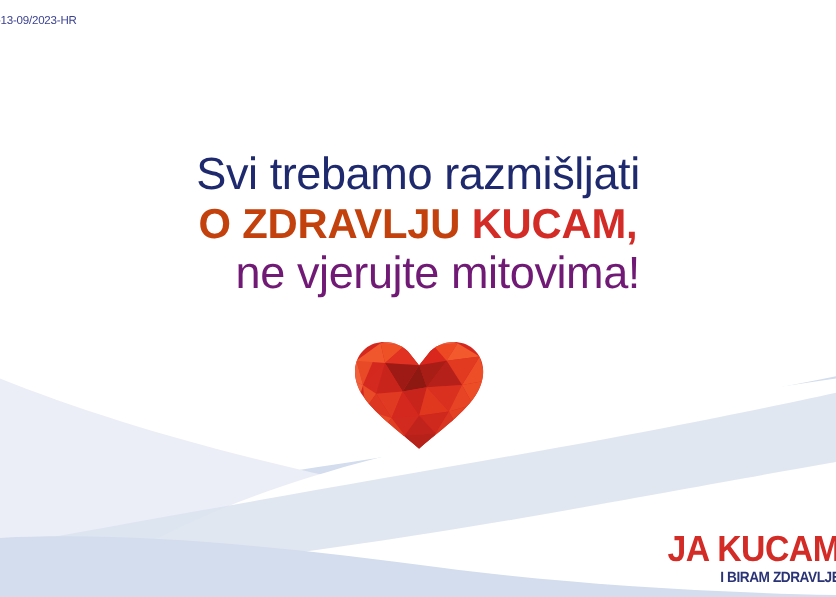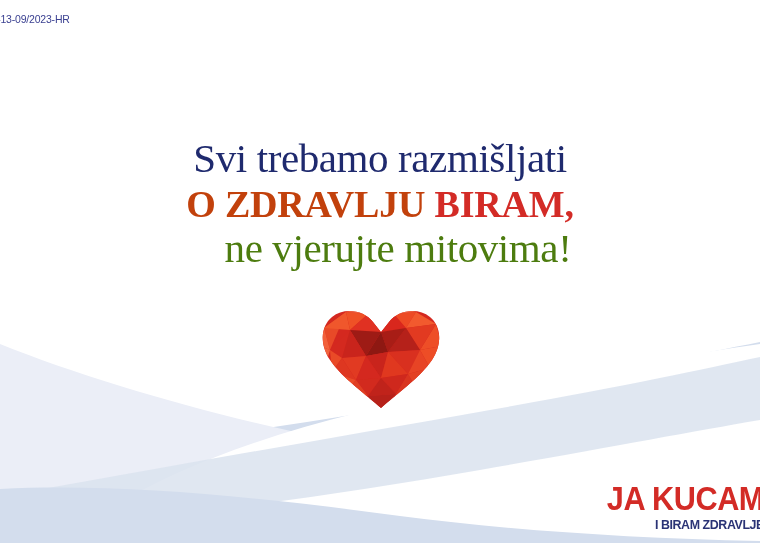--- a/index.html
+++ b/index.html
@@ -50,21 +50,20 @@
     top: 138px;
     width: 760px;
     z-index: 4;
     text-align: center;
     line-height: 1.0;
   }
 
   .headline-line {
     display: block;
     white-space: nowrap;
-    font-family: Liberation Serif, serif;
   }
 
   .line-1 {
     font-size: 41px;
     font-weight: 400;
     color: #1f2a6e;
     letter-spacing: -0.4px;
     margin-bottom: 6px;
   }
 
@@ -74,21 +73,21 @@
     letter-spacing: -0.2px;
     margin-bottom: 5px;
   }
 
   .line-2 .seg-navy { color: #c2410c; }
   .line-2 .seg-red  { color: #d32b26; }
 
   .line-3 {
     font-size: 41px;
     font-weight: 400;
-    color: #4d7c0f;
+    color: #701a75;
     letter-spacing: -0.4px;
     padding-left: 36px;
   }
 
   
   .heart-wrap {
     position: absolute;
     left: 316px;
     top: 306px;
     width: 130px;
@@ -147,21 +146,21 @@
     <path d="M0,497 C140,471 320,440 490,410 C620,387 700,370 760,357 L760,420 C690,432 600,449 480,470 C320,498 150,520 0,533 Z" fill="#dbe3ef" opacity="0.85"></path>
 
     <path d="M0,489 C120,483 260,497 400,516 C500,529 620,538 760,541 L760,543 L0,543 Z" fill="#d3dded"></path>
   </svg>
 
   <div class="ref-code">AR-13-09/2023-HR</div>
 
   <div class="headline">
     <span class="headline-line line-1">Svi trebamo razmišljati</span>
     <span class="headline-line line-2">
-      <span class="seg-navy">O ZDRAVLJU </span><span class="seg-red">BIRAM,</span>
+      <span class="seg-navy">O ZDRAVLJU </span><span class="seg-red">KUCAM,</span>
     </span>
     <span class="headline-line line-3">ne vjerujte mitovima!</span>
   </div>
 
   <div class="heart-wrap">
     <svg viewBox="0 0 130 104">
       <defs>
         <clipPath id="heartClip">
           <path d="M65,102
                    C52,90 26,72 14,54

